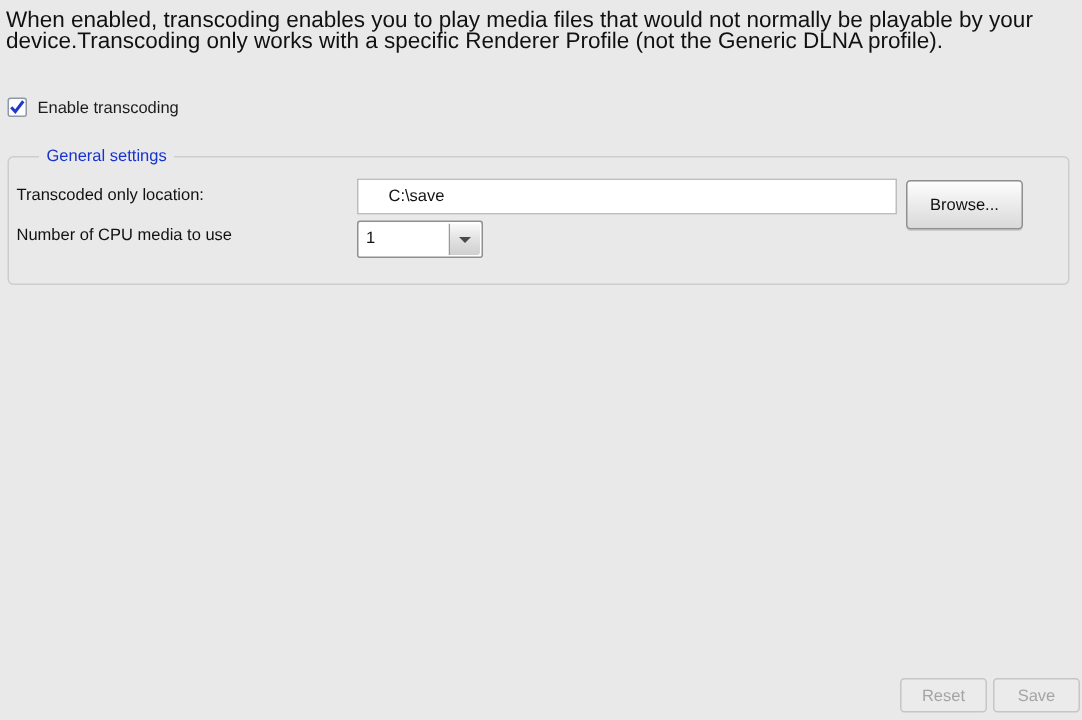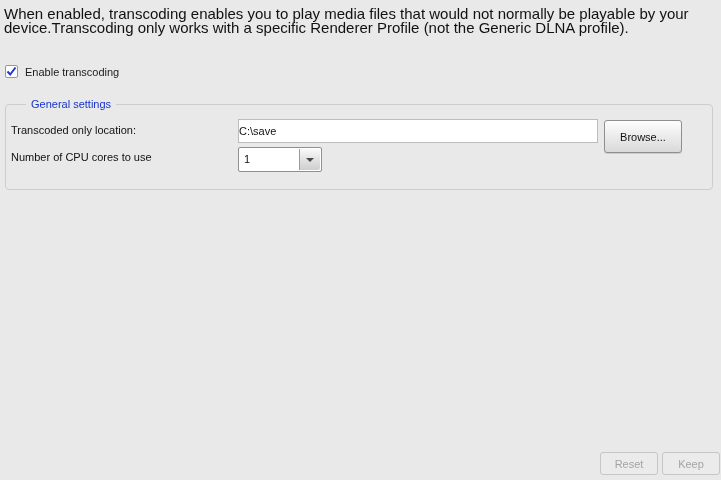--- a/index.html
+++ b/index.html
@@ -81,21 +81,21 @@
   .text-input {
     position: absolute;
     left: 232px;
     top: 14px;
     width: 360px;
     height: 24px;
     border: 1px solid #bdbdbd;
     background: #fff;
     font-family: "Liberation Sans", sans-serif;
     font-size: 11px;
-    padding: 0 0;
+    padding: 0 20px;
     color: #111;
     outline: none;
   }
   .btn {
     position: absolute;
     left: 598px;
     top: 15px;
     width: 78px;
     height: 33px;
     font-family: "Liberation Sans", sans-serif;
@@ -208,28 +208,28 @@
 
   <div class="group group-general">
     <span class="group-title">General settings</span>
 
     <span class="lbl lbl-files">Transcoded only location:</span>
 
     <input class="text-input" type="text" value="C:\save" style="">
 
     <button class="btn">Browse...</button>
 
-    <span class="lbl lbl-cores">Number of CPU cores to use</span>
+    <span class="lbl lbl-cores">Number of CPU media to use</span>
 
     <div class="combo">
       <span class="combo-value">1</span>
       <span class="combo-btn">
         <span class="arrow-down"></span>
       </span>
     </div>
   </div>
 
 
   <button class="btn2 btn-reset" disabled="">Reset</button>
 
-  <button class="btn2 btn-save" disabled="">Keep</button>
+  <button class="btn2 btn-save" disabled="">Save</button>
 
 </div>
 
 </body></html>

